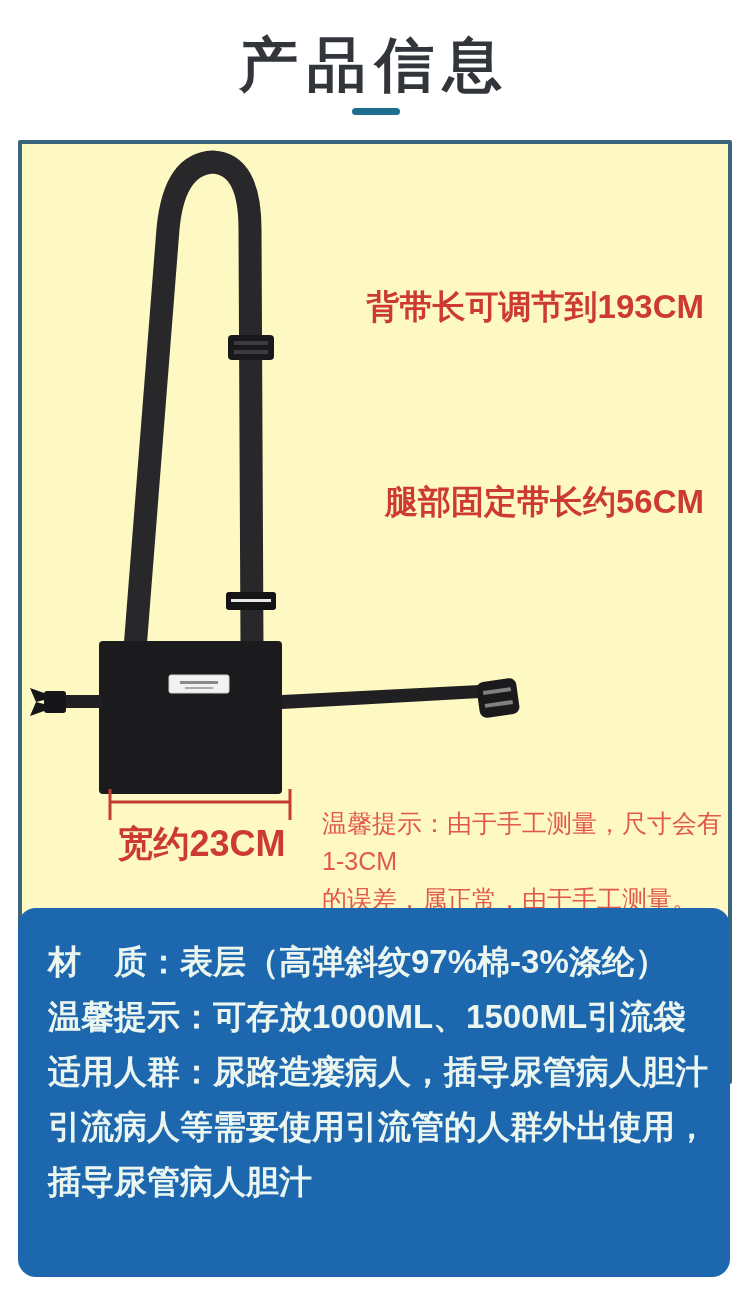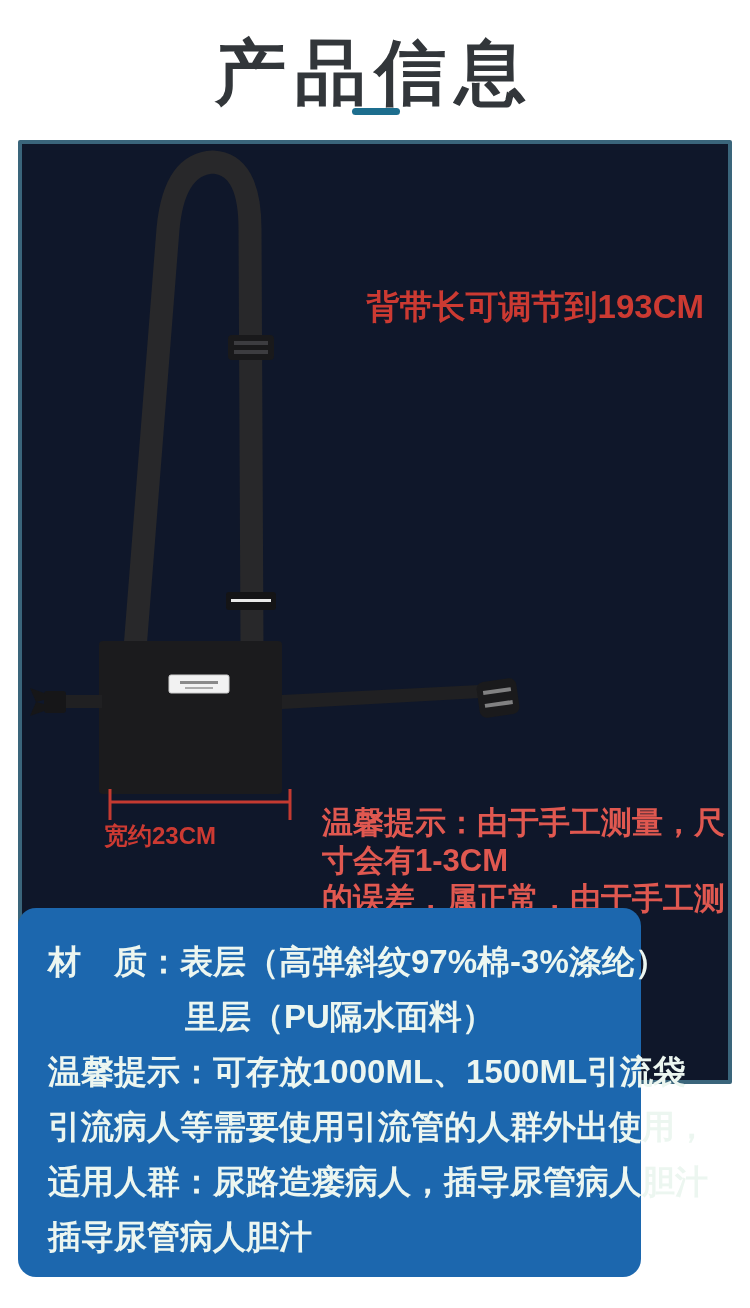--- a/index.html
+++ b/index.html
@@ -6,59 +6,59 @@
   html,body { width:750px; height:1308px; }
   body {
     position:relative;
     background:#ffffff;
     font-family:"Liberation Sans","DejaVu Sans",sans-serif;
     overflow:hidden;
   }
   .page-title {
     position:absolute; top:26px; left:0; width:750px;
     text-align:center;
-    font-size:71px; font-weight:bold; color:#32363a;
+    font-size:59px; font-weight:bold; color:#32363a;
     letter-spacing:9px;
   }
   .title-underline {
     position:absolute; top:108px; left:352px;
     width:48px; height:7px; border-radius:4px;
     background:#1d6e8e;
   }
   .product-card {
     position:absolute; left:18px; top:140px;
     width:714px; height:944px;
-    background:#0f172a;
+    background:#fef9c3;
     border:4px solid #3a657b;
     border-radius:2px;
   }
   .product-card svg { position:absolute; left:0; top:0; }
   .anno { position:absolute; color:#cc3a32; font-weight:bold; }
   .anno-strap {
     top:140px; right:24px;
     text-align:right;
     font-size:33px; line-height:46px;
   }
   .anno-leg {
     top:336px; right:24px;
     font-size:33px;
   }
   .anno-width {
     top:676px; left:82px; width:195px;
-    text-align:left;
-    font-size:24px;
+    text-align:center;
+    font-size:36px;
   }
   .anno-tip {
     position:absolute; top:660px; left:300px;
-    color:#e05850; font-weight:bold;
-    font-size:31px; line-height:38px;
+    color:#e05850; font-weight:normal;
+    font-size:25px; line-height:38px;
   }
   .info-panel {
     position:absolute; left:18px; top:908px;
-    width:623px; height:369px;
+    width:712px; height:369px;
     background:#1c67ae;
     border-radius:18px;
     color:#ecf6f0;
     padding:26px 24px 0 30px;
     font-size:33px; font-weight:bold;
   }
   .info-line { height:55px; line-height:55px; white-space:nowrap; }
   .info-line.indent { padding-left:137px; }
 </style>
 </head>
@@ -112,29 +112,29 @@
       <line x1="88" y1="658" x2="268" y2="658" stroke="#c43a31" stroke-width="3"></line>
       <line x1="88" y1="645" x2="88" y2="676" stroke="#c43a31" stroke-width="3"></line>
       <line x1="268" y1="645" x2="268" y2="676" stroke="#c43a31" stroke-width="3"></line>
     </g>
   </svg>
 
   <div class="anno anno-strap">
     <div>背带长可调节到193CM</div>
   </div>
 
+  <div class="anno anno-leg">腿部固定带长约56CM</div>
 
   <div class="anno anno-width">宽约23CM</div>
 
   <div class="anno-tip">
     <div>温馨提示：由于手工测量，尺寸会有1-3CM</div>
     <div>的误差，属正常，由于手工测量。</div>
   </div>
 </div>
 
 <div class="info-panel">
   <div class="info-line">材　质：表层（高弹斜纹97%棉-3%涤纶）</div>
-  <div class="info-line indent">里层（PU隔水面料）</div>
   <div class="info-line">温馨提示：可存放1000ML、1500ML引流袋</div>
+  <div class="info-line">适用人群：尿路造瘘病人，插导尿管病人胆汁</div>
   <div class="info-line">引流病人等需要使用引流管的人群外出使用，</div>
-  <div class="info-line">适用人群：尿路造瘘病人，插导尿管病人胆汁</div>
   <div class="info-line">插导尿管病人胆汁</div>
 </div>
 
 </body></html>

